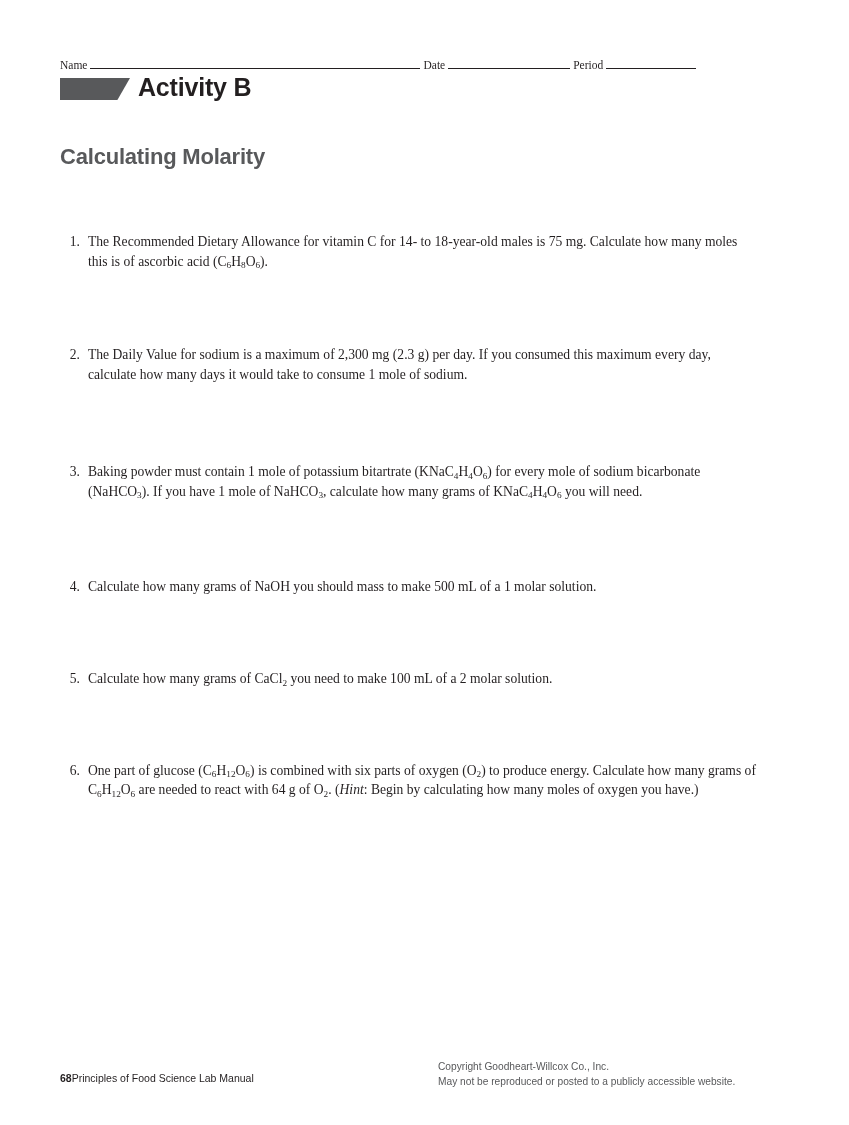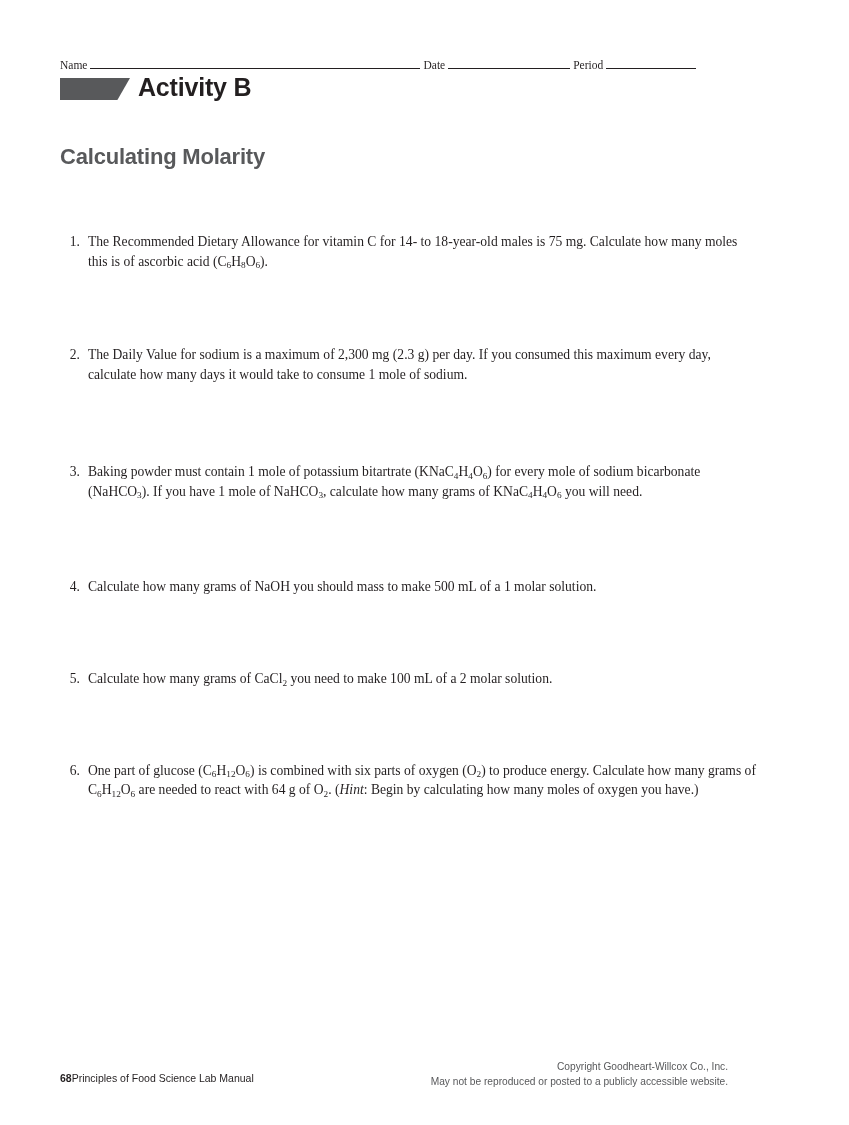--- a/index.html
+++ b/index.html
@@ -139,24 +139,24 @@
     position: absolute;
     left: 60px;
     top: 1072px;
     font-family: "Liberation Sans", sans-serif;
     font-size: 10.5px;
     color: #231f20;
   }
   .footer-left .pg { font-weight: bold; }
   .footer-right {
     position: absolute;
-    left: 408px;
+    left: 438px;
     top: 1060px;
     width: 320px;
-    text-align: right;
+    text-align: left;
     font-family: "Liberation Sans", sans-serif;
     font-size: 10.2px;
     color: #58595b;
     line-height: 1.45;
   }
 </style>
 </head>
 <body>
 
 <div class="page">

